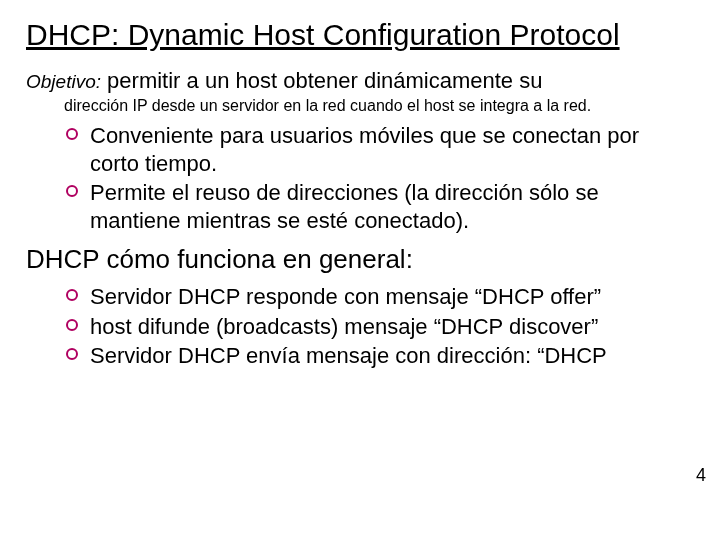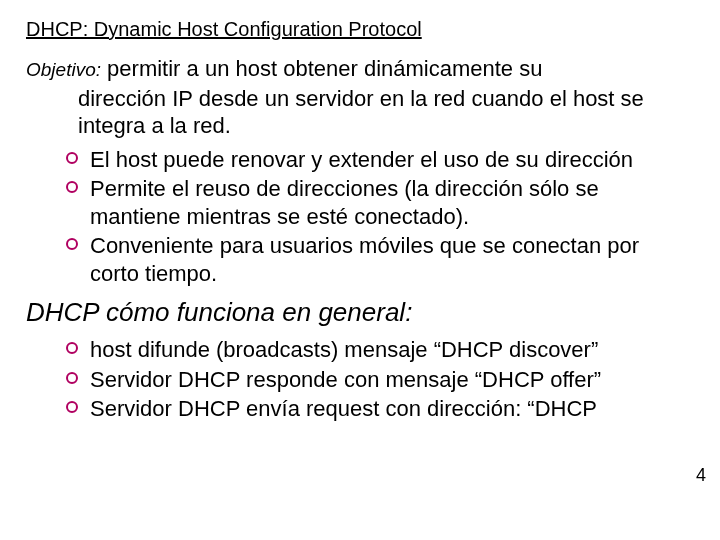--- a/index.html
+++ b/index.html
@@ -10,41 +10,41 @@
     background: #fff;
     font-family: Arial, Helvetica, sans-serif;
     color: #000;
     overflow: hidden;
   }
   .slide {
     padding: 18px 26px 0 26px;
     box-sizing: border-box;
   }
   .title {
-    font-size: 20px;
+    font-size: 30px;
     line-height: 1.15;
     text-decoration: underline;
     margin: 0 0 14px 0;
     font-weight: normal;
   }
   .lead {
     font-size: 22px;
     line-height: 1.25;
     margin: 0 0 2px 0;
   }
   .lead .label {
     font-style: italic;
     font-size: 19px;
   }
   .lead .dyn {
   }
   .body {
-    font-size: 22px;
+    font-size: 16px;
     line-height: 1.25;
-    margin: 0 0 6px 52px;
+    margin: 0 0 6px 38px;
   }
   ul.sub {
     list-style: none;
     margin: 0 0 10px 38px;
     padding: 0;
   }
   ul.sub li {
     position: relative;
     font-size: 22px;
     line-height: 1.25;
@@ -57,21 +57,20 @@
     left: 2px;
     top: 6px;
     width: 12px;
     height: 12px;
     border: 2px solid #b00060;
     border-radius: 50%;
     box-sizing: border-box;
   }
   .section2 {
     font-size: 26px;
-    font-style: italic;
     margin: 6px 0 8px 0;
   }
   .pagenum {
     position: absolute;
     right: 14px;
     bottom: 54px;
     font-size: 18px;
   }
 </style>
 </head>
@@ -80,28 +79,27 @@
 <div class="slide">
 
   <h1 class="title">DHCP: Dynamic Host Configuration Protocol</h1>
 
   <p class="lead">
     <span class="label">Objetivo:</span><span> permitir a un host obtener </span><span class="dyn">dinámicamente</span><span> su</span>
   </p>
   <p class="body">dirección IP desde un servidor en la red cuando el host se integra a la red.</p>
 
   <ul class="sub">
-    <li><span>El host puede renovar y extender el uso de su dirección</span></li>
+    <li><span>Conveniente para usuarios móviles que se conectan por corto tiempo.</span></li>
     <li><span>Permite el reuso de direcciones (la dirección sólo se mantiene mientras se esté conectado).</span></li>
-    <li><span>Conveniente para usuarios móviles que se conectan por corto tiempo.</span></li>
   </ul>
 
   <p class="section2">DHCP cómo funciona en general:</p>
 
   <ul class="sub">
+    <li><span>Servidor DHCP responde con mensaje “DHCP offer”</span></li>
     <li><span>host difunde (broadcasts) mensaje “DHCP discover”</span></li>
-    <li><span>Servidor DHCP responde con mensaje “DHCP offer”</span></li>
-    <li><span>Servidor DHCP envía request con dirección: “DHCP</span></li>
+    <li><span>Servidor DHCP envía mensaje con dirección: “DHCP</span></li>
   </ul>
 
 </div>
 
 <div class="pagenum">4</div>
 
 </body></html>

